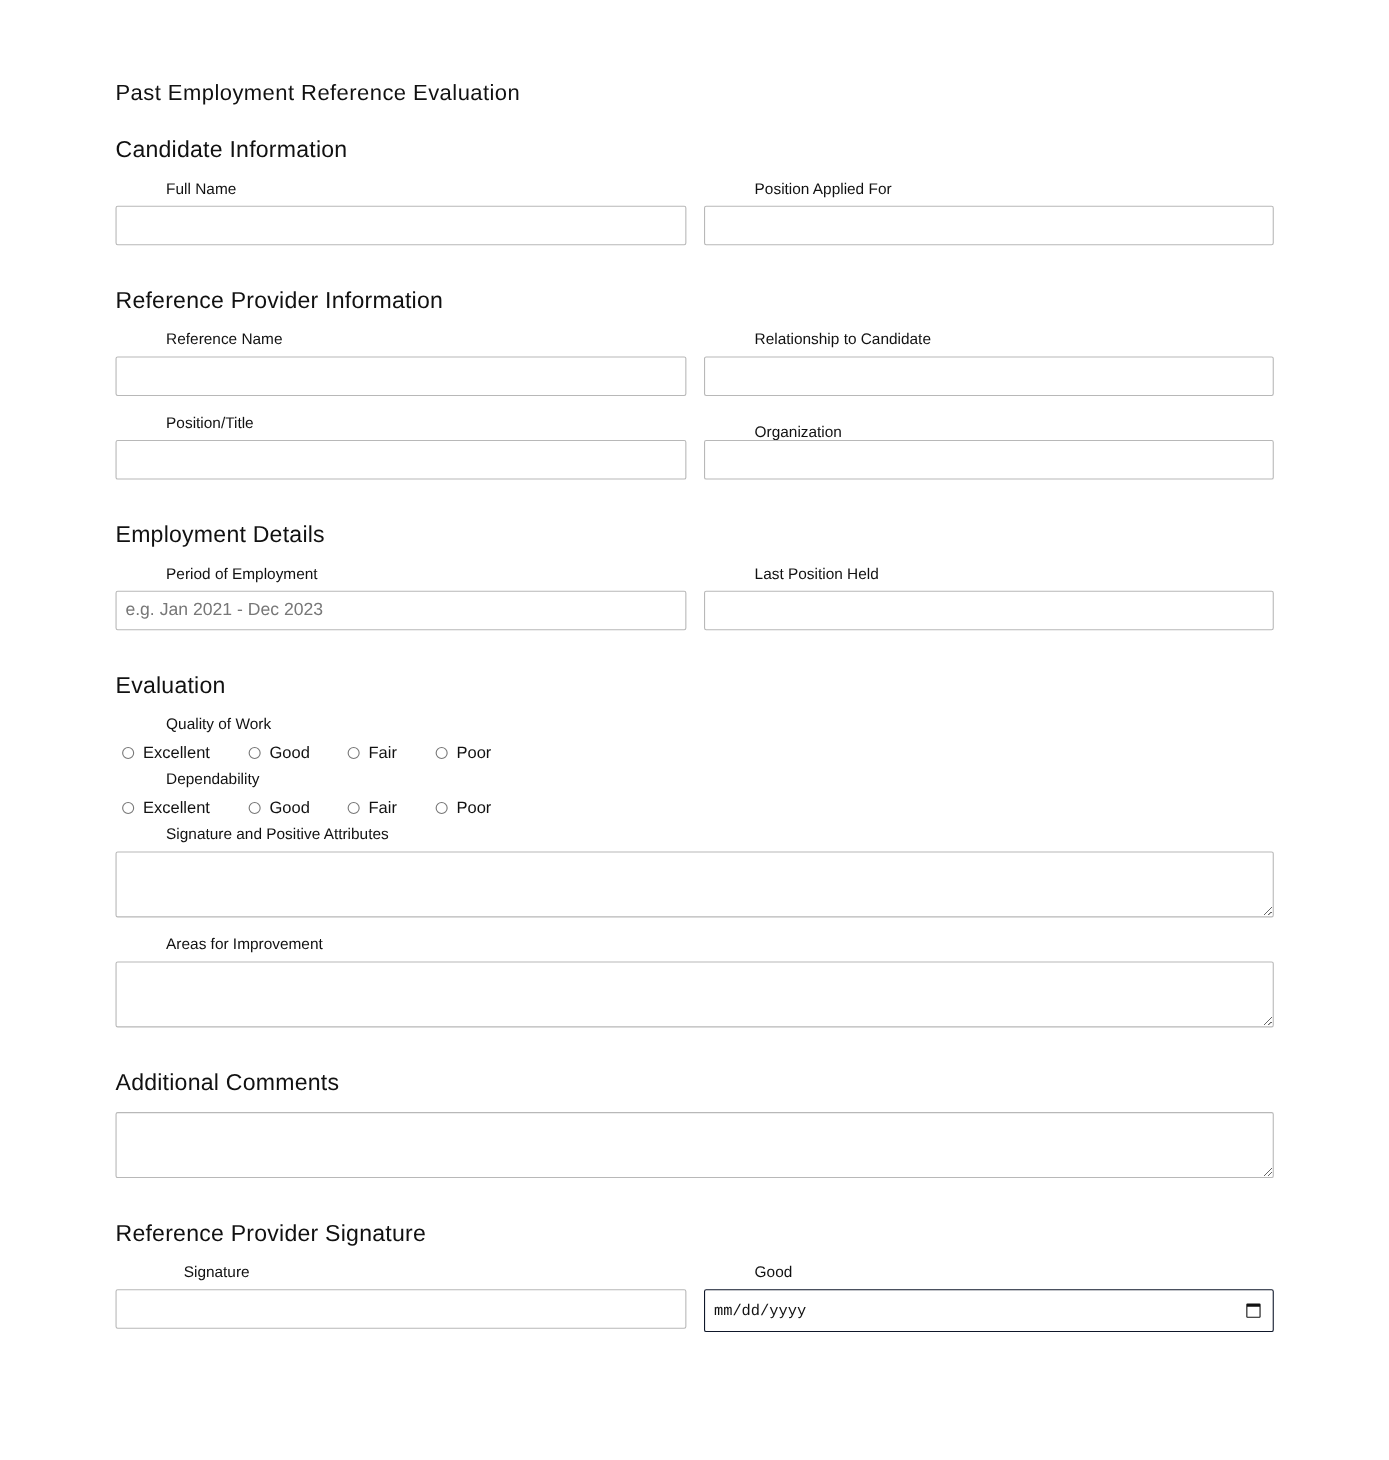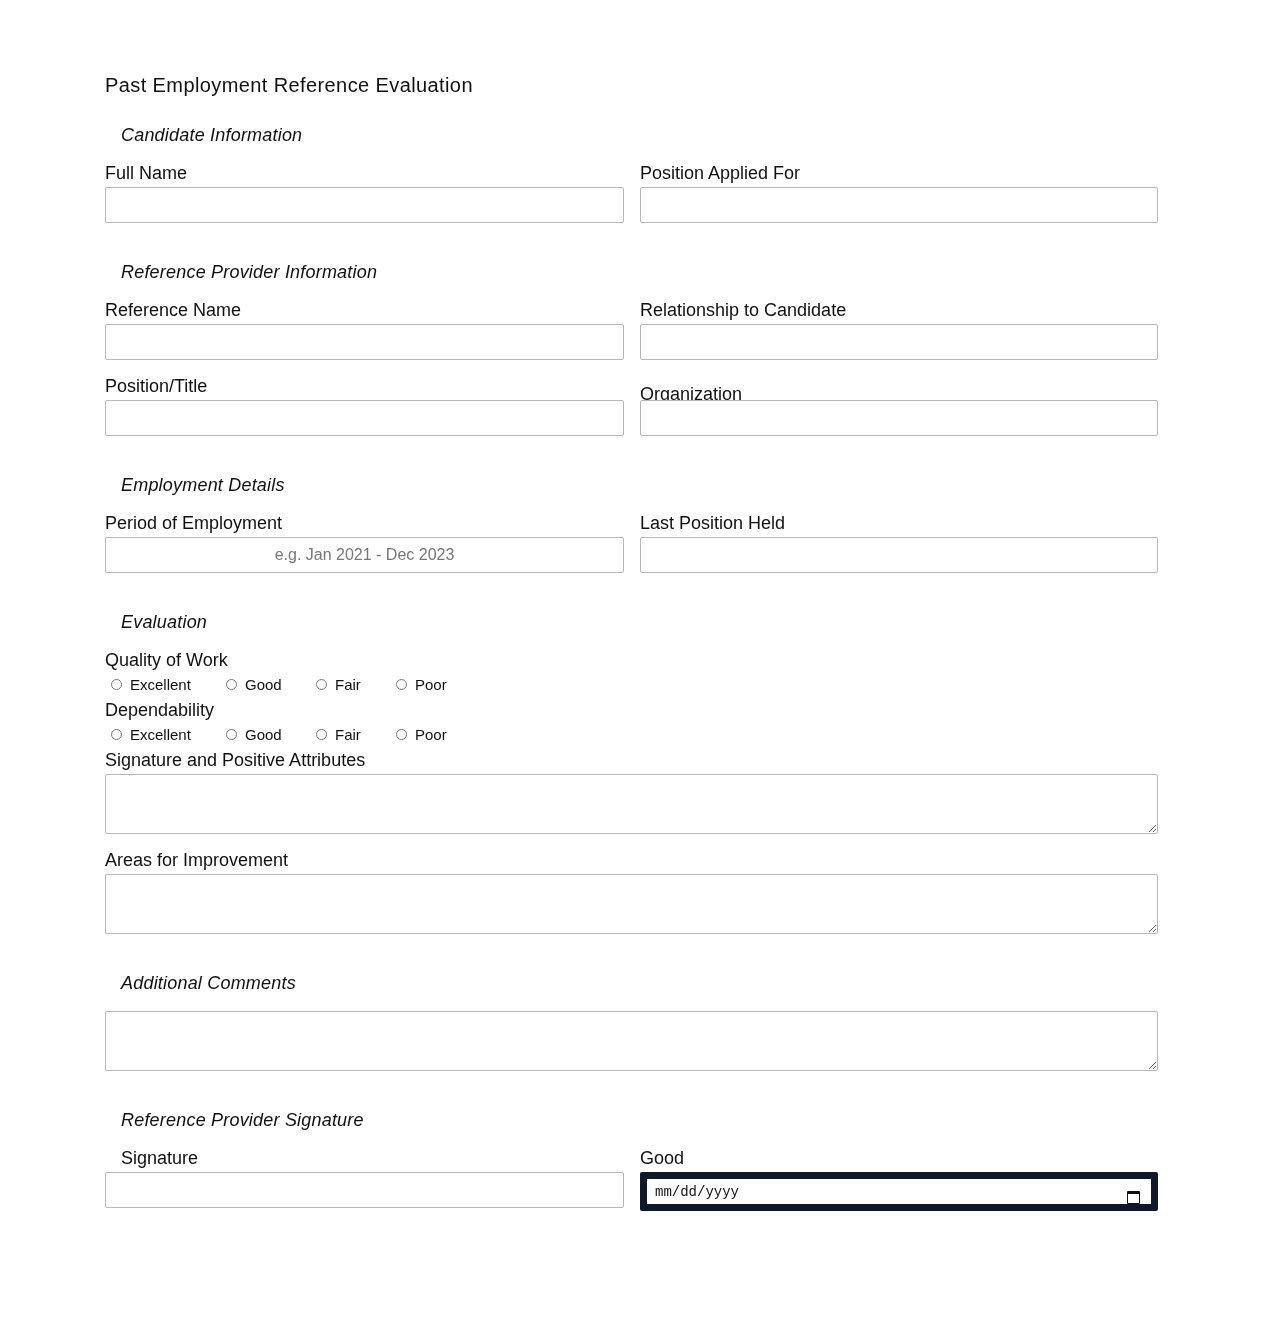--- a/index.html
+++ b/index.html
@@ -1,29 +1,29 @@
 <!DOCTYPE html>
 <html><head>
 <meta charset="utf-8">
 <style>
   html, body { margin: 0; padding: 0; background: #ffffff; }
   body { width: 1263px; height: 1327px; font-family: "Liberation Sans", sans-serif; color: #111; position: relative; }
   .form { position: absolute; left: 105px; top: 0; width: 1053px; }
   h1 { position: absolute; left: 0; top: 74px; margin: 0; font-weight: normal; font-size: 20px; letter-spacing: 0.4px; white-space: nowrap; }
-  .h2 { position: absolute; left: 16px; margin: 0; font-weight: normal; font-size: 18px; letter-spacing: 0.2px; white-space: nowrap; font-style: italic; }
-  .label { position: absolute; font-size: 18px; white-space: nowrap; }
+  .h2 { position: absolute; left: 0; margin: 0; font-weight: normal; font-size: 21px; letter-spacing: 0.2px; white-space: nowrap; }
+  .label { position: absolute; font-size: 14px; white-space: nowrap; margin-left: 46px; }
   .input { position: absolute; box-sizing: border-box; height: 36px; border: 1px solid #b8b8b8; border-radius: 2px; background: #fff; font-family: "Liberation Sans", sans-serif; font-size: 16px; padding: 0 8px; }
   .input::placeholder { color: #777; }
   .col1 { left: 0; width: 519px; }
   .col2 { left: 535px; width: 518px; }
   .ta { position: absolute; left: 0; width: 1053px; height: 60px; box-sizing: border-box; border: 1px solid #b8b8b8; border-radius: 2px; resize: vertical; font-family: "Liberation Sans", sans-serif; }
   .radio-row { position: absolute; left: 0; height: 20px; font-size: 15px; }
   .opt { position: absolute; top: 0; display: flex; align-items: center; justify-content: space-between; }
   .circ { width: 11px; height: 11px; border: 1px solid #777; border-radius: 50%; box-sizing: border-box; margin-right: 8px; }
-  .date { position: absolute; left: 535px; width: 518px; height: 39px; box-sizing: border-box; border: 7px solid #0f172a; border-radius: 2px; display: flex; align-items: center; padding: 0 8px; font-family: "Liberation Mono", monospace; font-size: 14px; }
+  .date { position: absolute; left: 535px; width: 518px; height: 39px; box-sizing: border-box; border: 1px solid #0f172a; border-radius: 2px; display: flex; align-items: center; padding: 0 8px; font-family: "Liberation Mono", monospace; font-size: 14px; }
   .cal { position: absolute; right: 11px; top: 12px; width: 13px; height: 13px; box-sizing: border-box; border: 1.5px solid #111; border-top-width: 3px; border-radius: 1px; }
 </style>
 </head>
 <body>
 
 <div class="form">
   <h1>Past Employment Reference Evaluation</h1>
 
   <div class="h2" style="top:125px">Candidate Information</div>
   <div class="label" style="left:0;top:163px">Full Name</div>
@@ -37,21 +37,21 @@
   <input class="input col1" style="top: 324px;">
   <input class="input col2" style="top: 324px;">
   <div class="label" style="left:0;top:376px">Position/Title</div>
   <div class="label" style="left:535px;top:384px">Organization</div>
   <input class="input col1" style="top: 400px;">
   <input class="input col2" style="top: 400px;">
 
   <div class="h2" style="top:475px">Employment Details</div>
   <div class="label" style="left:0;top:513px">Period of Employment</div>
   <div class="label" style="left:535px;top:513px">Last Position Held</div>
-  <input class="input col1" style="top: 537px; text-align: center;" placeholder="e.g. Jan 2021 - Dec 2023">
+  <input class="input col1" style="top: 537px;" placeholder="e.g. Jan 2021 - Dec 2023">
   <input class="input col2" style="top: 537px;">
 
   <div class="h2" style="top:612px">Evaluation</div>
   <div class="label" style="left:0;top:650px">Quality of Work</div>
   <div class="radio-row" style="top:676px">
     <div class="opt" style="left:6px">
         <span class="circ"></span>
         <span>Excellent</span>
       </div>
     <div class="opt" style="left:121px">

